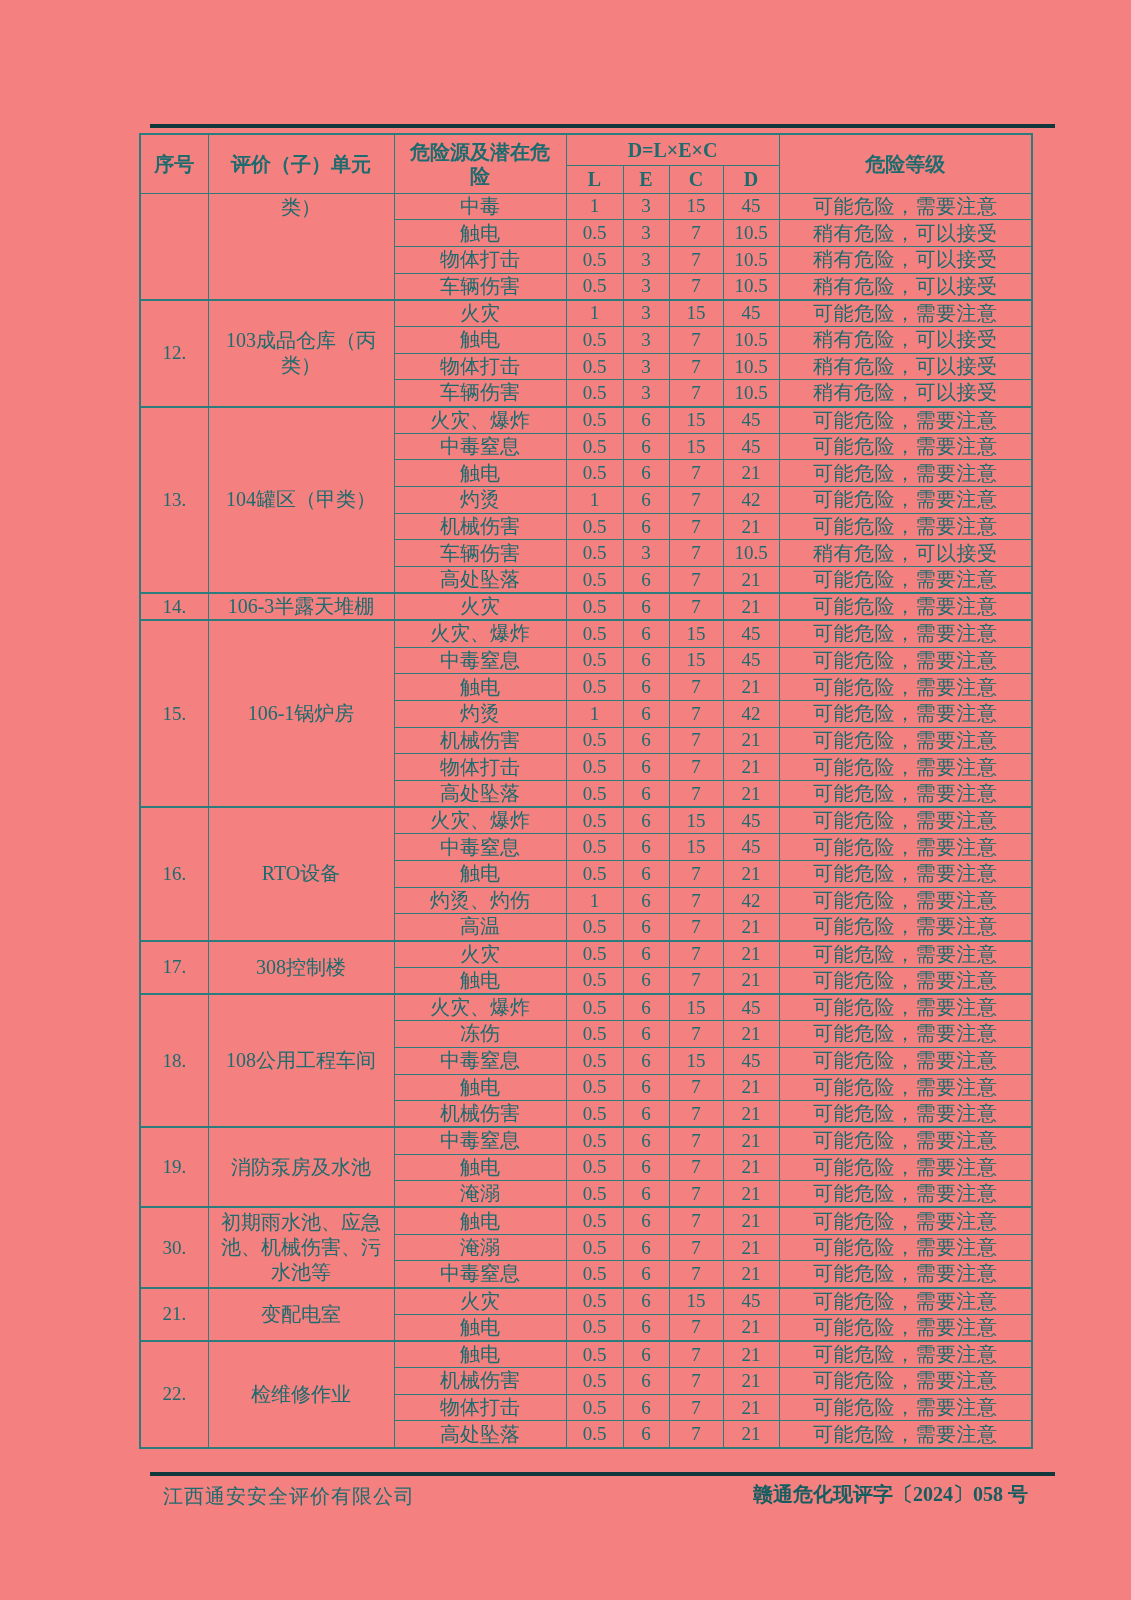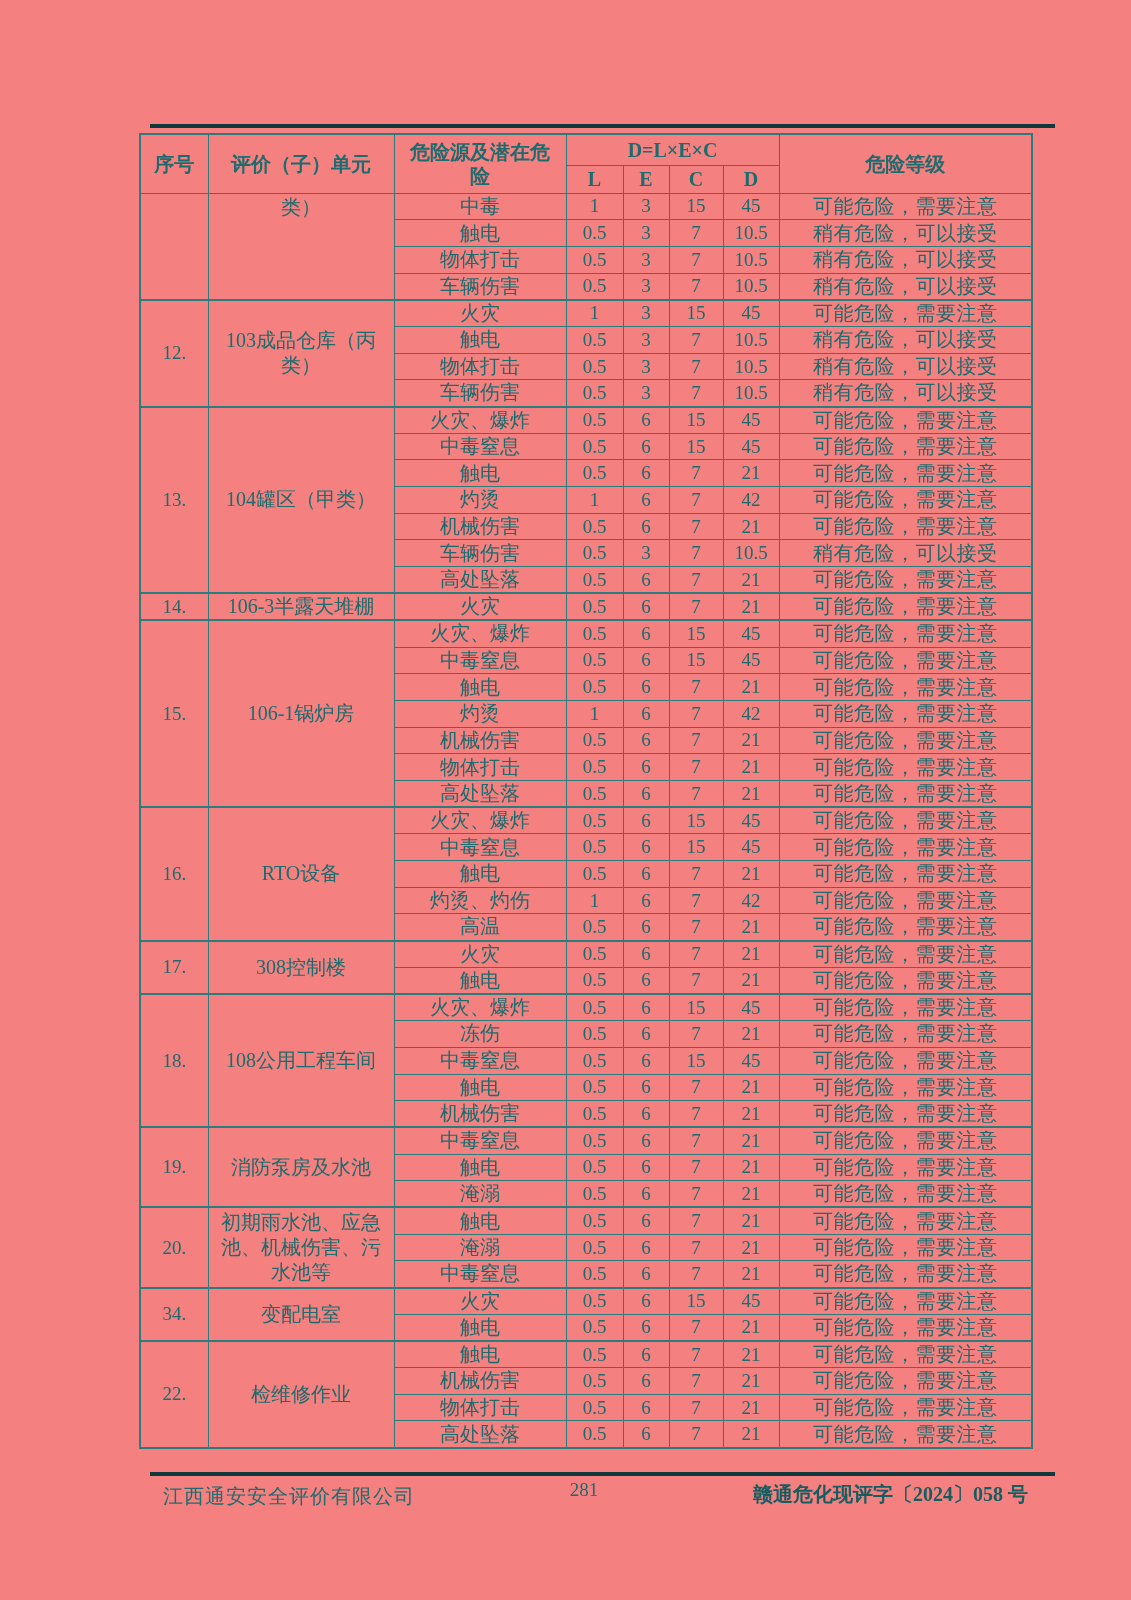--- a/index.html
+++ b/index.html
@@ -404,21 +404,21 @@
         </tr>
         <tr>
           <td class="hazard">淹溺</td>
           <td class="num">0.5</td>
           <td class="num">6</td>
           <td class="num">7</td>
           <td class="num">21</td>
           <td class="level">可能危险，需要注意</td>
         </tr>
         <tr class="group-start">
-          <td class="seq" rowspan="3">20.</td>
+          <td class="seq" rowspan="3">30.</td>
           <td class="unit" rowspan="3">初期雨水池、应急池、机械伤害、污水池等</td>
           <td class="hazard">触电</td>
           <td class="num">0.5</td>
           <td class="num">6</td>
           <td class="num">7</td>
           <td class="num">21</td>
           <td class="level">可能危险，需要注意</td>
         </tr>
         <tr>
           <td class="hazard">淹溺</td>
@@ -430,21 +430,21 @@
         </tr>
         <tr>
           <td class="hazard">中毒窒息</td>
           <td class="num">0.5</td>
           <td class="num">6</td>
           <td class="num">7</td>
           <td class="num">21</td>
           <td class="level">可能危险，需要注意</td>
         </tr>
         <tr class="group-start">
-          <td class="seq" rowspan="2">34.</td>
+          <td class="seq" rowspan="2">21.</td>
           <td class="unit" rowspan="2">变配电室</td>
           <td class="hazard">火灾</td>
           <td class="num">0.5</td>
           <td class="num">6</td>
           <td class="num">15</td>
           <td class="num">45</td>
           <td class="level">可能危险，需要注意</td>
         </tr>
         <tr>
           <td class="hazard">触电</td>
@@ -487,17 +487,16 @@
           <td class="num">7</td>
           <td class="num">21</td>
           <td class="level">可能危险，需要注意</td>
         </tr>
       </tbody>
   </table>
 
   <div class="footer-rule"></div>
   <div class="footer-row">
     <span class="footer-company">江西通安安全评价有限公司</span>
-    <span class="footer-pagenum">281</span>
     <span class="footer-docnum">赣通危化现评字〔2024〕058 号</span>
   </div>
 
 </div>
 
 </body></html>

